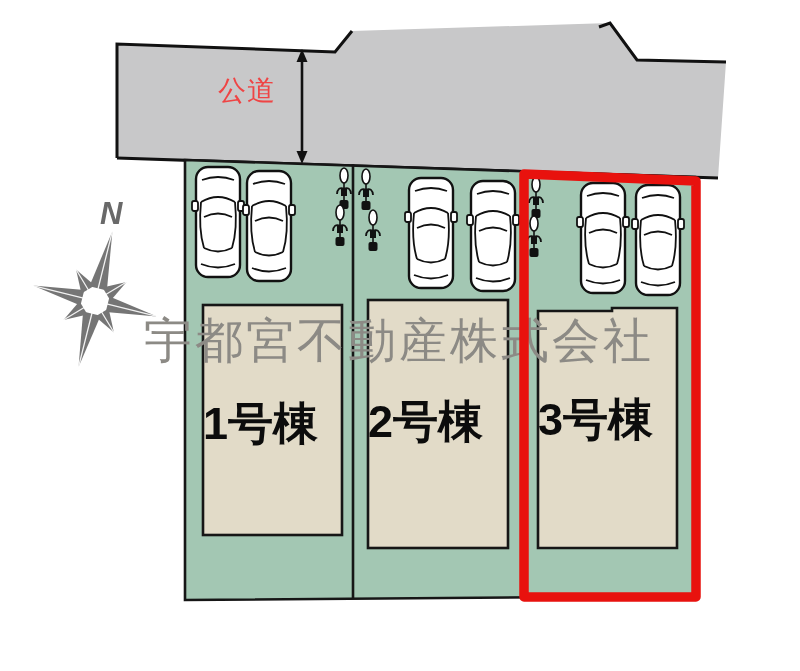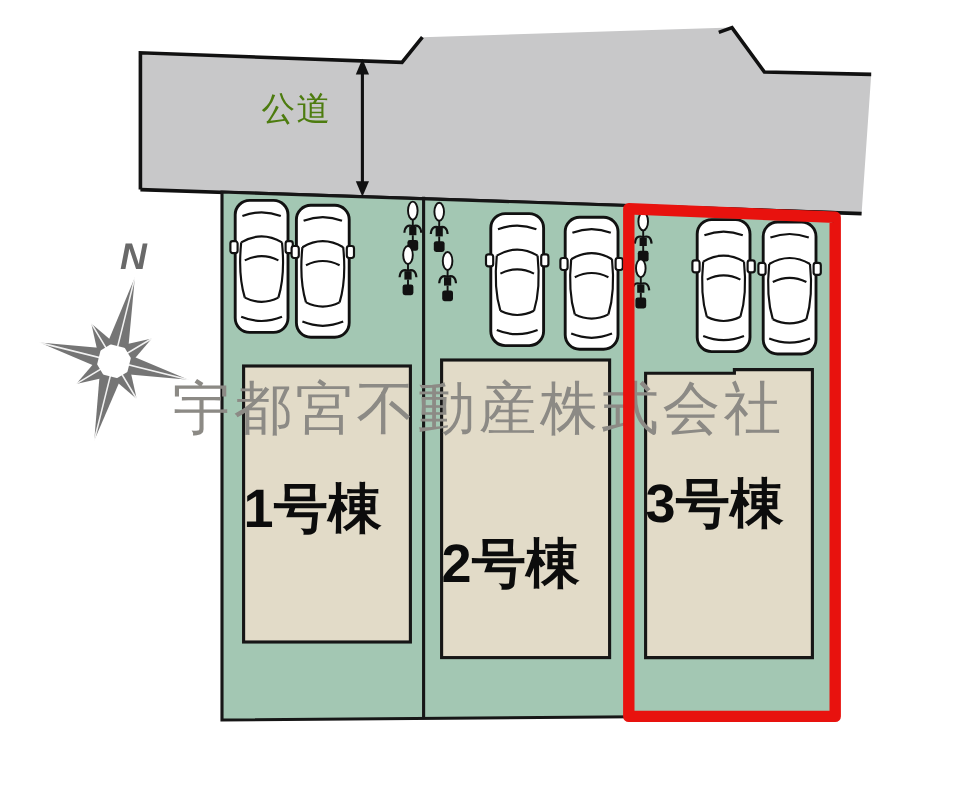--- a/index.html
+++ b/index.html
@@ -4,32 +4,32 @@
 <style>
   html,body{margin:0;padding:0;background:#fff;}
   .canvas{
     position:relative;width:800px;height:671px;background:#ffffff;overflow:hidden;
     font-family:"Liberation Sans",sans-serif;
   }
   svg.layer{position:absolute;left:0;top:0;}
   .toplayer{pointer-events:none;}
   .road-label{
     position:absolute;left:181px;top:74px;width:132px;text-align:center;
-    font-size:28px;line-height:33px;color:#4d7c0f;font-weight:500;letter-spacing:1px;
+    font-size:28px;line-height:33px;color:#ef4444;font-weight:500;letter-spacing:1px;
   }
   .north-label{
     position:absolute;left:100px;top:196px;font-size:31px;font-weight:bold;
     font-style:italic;color:#696969;
   }
   .house-label{
     position:absolute;font-size:45px;font-weight:600;color:#0c0c0c;
     line-height:47px;white-space:nowrap;
   }
   .house-label.l1{left:203px;top:400px;width:139px;}
-  .house-label.l2{left:368px;top:398px;width:140px;margin-top:48px;}
+  .house-label.l2{left:368px;top:398px;width:140px;}
   .house-label.l3{left:538px;top:396px;width:143px;}
   .watermark{
     position:absolute;left:144px;top:309px;font-size:48px;font-weight:500;
     letter-spacing:3px;color:var(--c-watermark,#8c8a85);white-space:nowrap;
   }
 </style>
 </head>
 <body>
 
 <div class="canvas">

